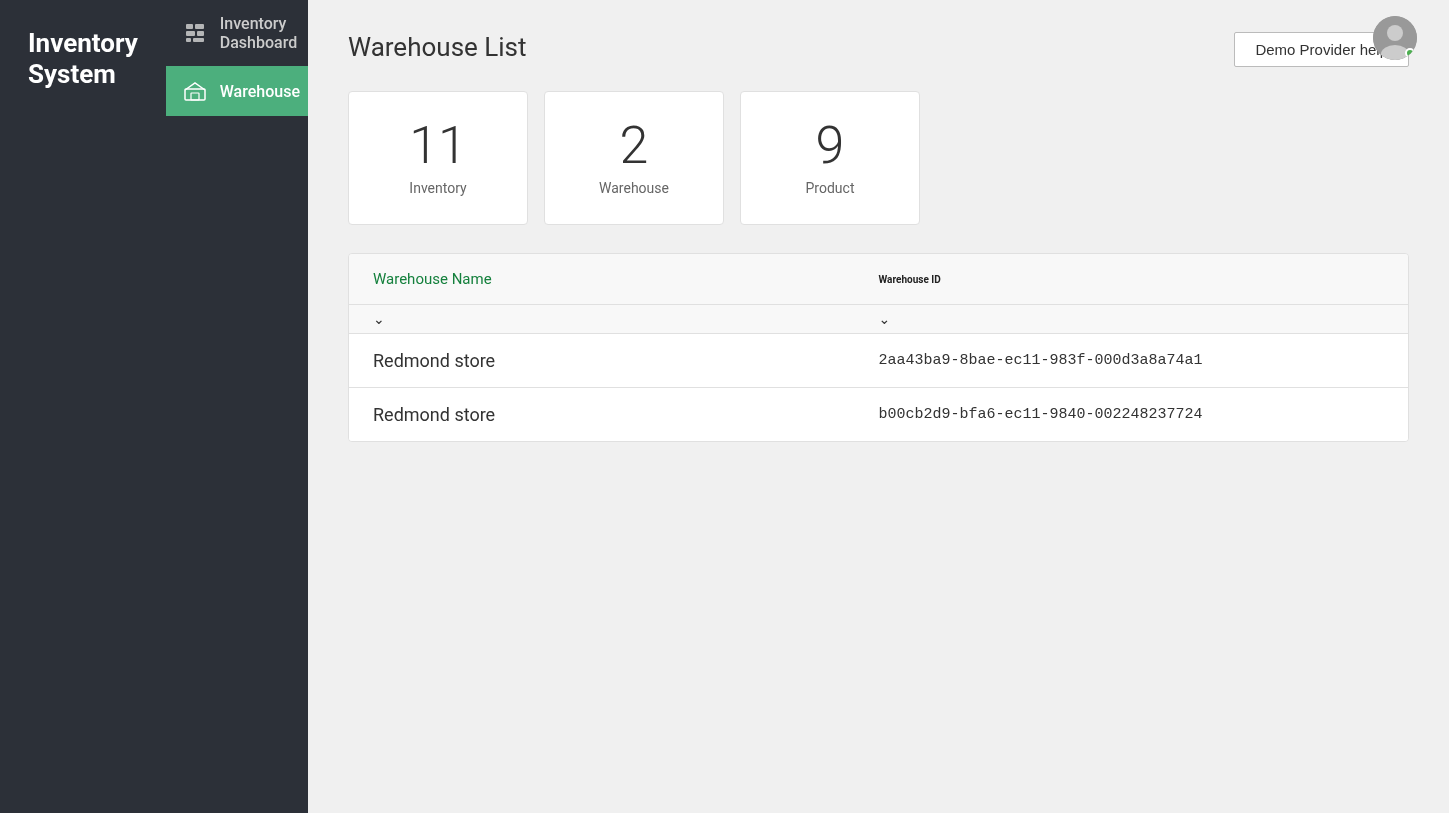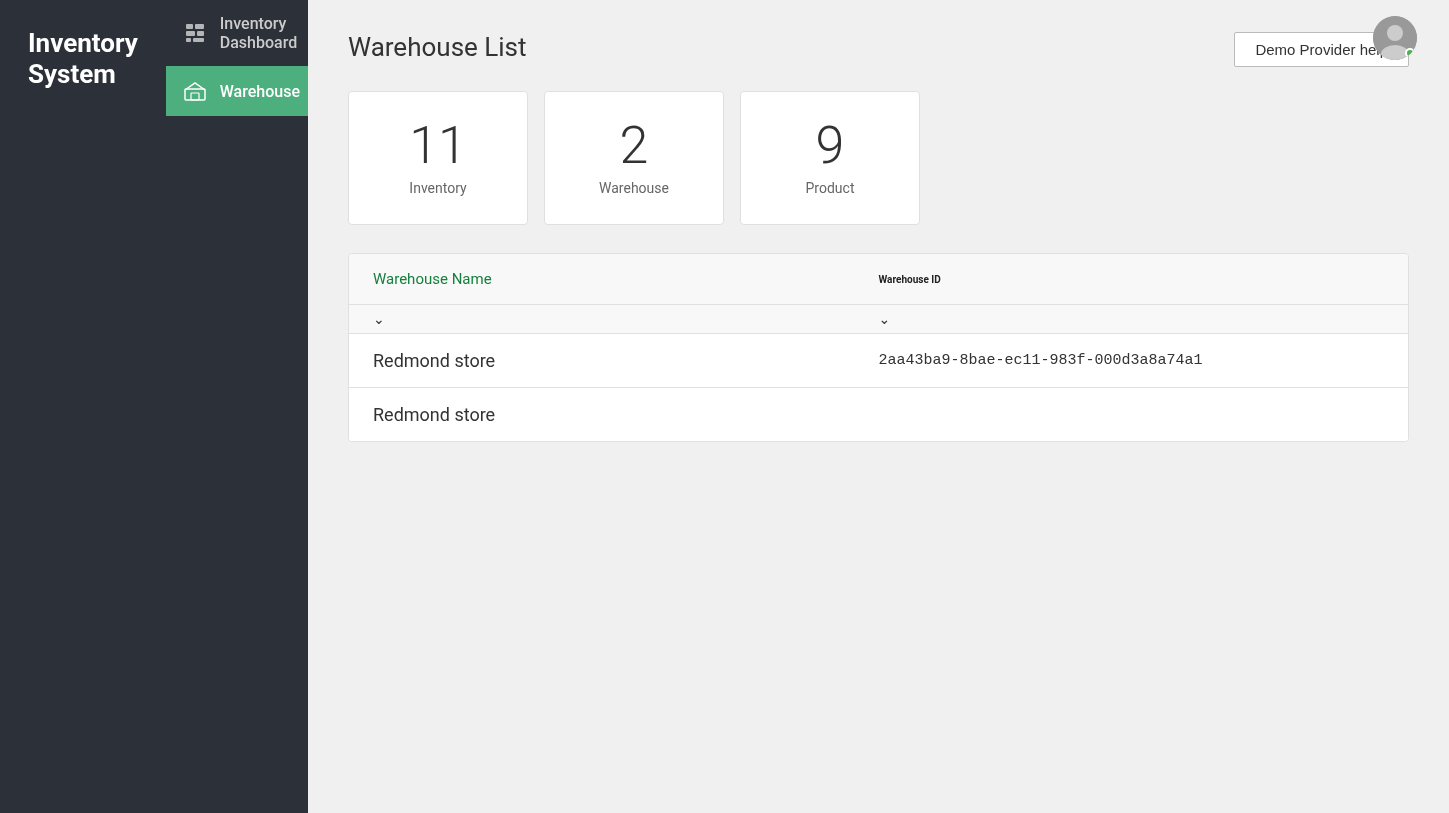--- a/index.html
+++ b/index.html
@@ -291,16 +291,17 @@
       </div>
     </div>
 
     <div class="table-row">
       <span class="cell-name">Redmond store</span>
       <span class="cell-id">2aa43ba9-8bae-ec11-983f-000d3a8a74a1</span>
     </div>
 
     <div class="table-row">
       <span class="cell-name">Redmond store</span>
+      <span class="cell-id">b00cb2d9-bfa6-ec11-9840-002248237724</span>
     </div>
   </div>
 
 </main>
 
 </body></html>

